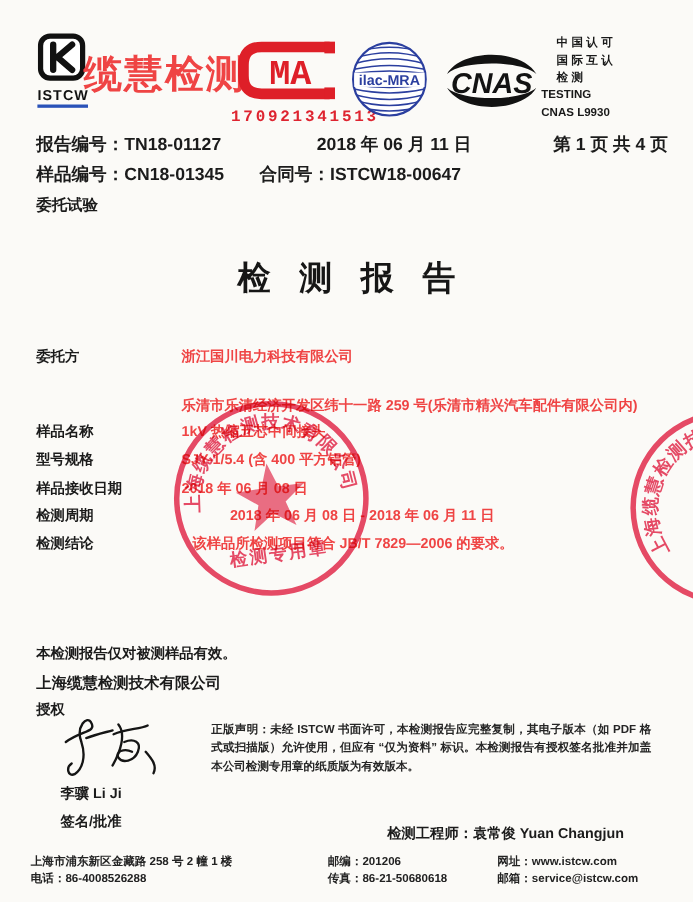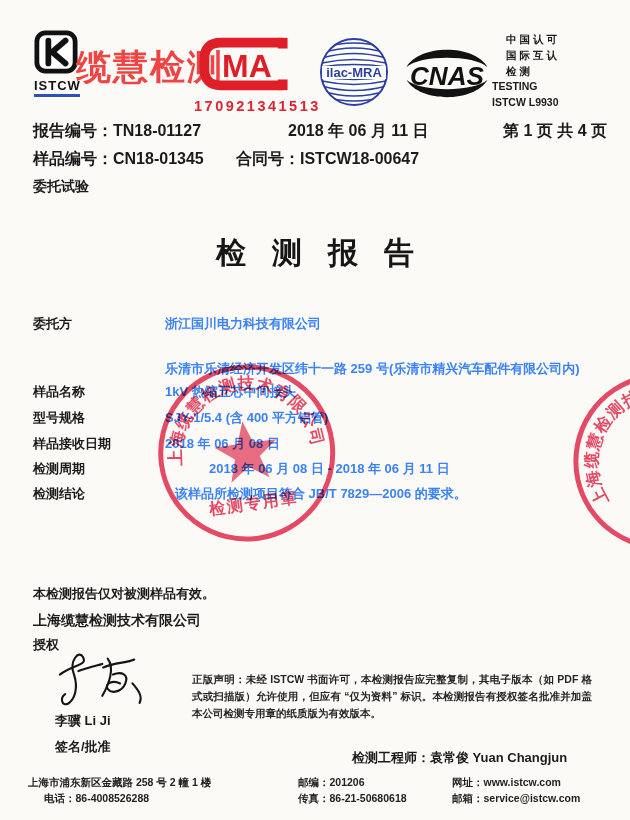--- a/index.html
+++ b/index.html
@@ -21,26 +21,26 @@
 
   
   .meta-text { font-size:16px; font-weight:bold; color:#1b1b1b; }
   .title {
     width:630px; text-align:center; font-size:30px; font-weight:bold;
     letter-spacing:26px; text-indent:26px; color:#161616;
   }
 
   
   .field-label { font-size:13px; font-weight:bold; color:#1b1b1b; }
-  .field-value { font-size:13px; font-weight:bold; color:#3b82f6; }
+  .field-value { font-size:13px; font-weight:bold; color:#ef4444; }
 
   .body-text { font-size:13px; font-weight:bold; color:#1b1b1b; }
   .disclaimer {
     width:400px; font-size:10.5px; font-weight:bold; color:#252525;
-    line-height:1.6; text-align:justify;margin-top:16px;
+    line-height:1.6; text-align:justify;
   }
   .footer-text { font-size:10.5px; font-weight:bold; color:#222; }
 
   
   .stamp { mix-blend-mode:multiply; opacity:.88; }
   .stamp-c { transform:rotate(-8deg); }
   .stamp-r { transform:rotate(-34deg); }
 </style>
 </head>
 <body>
@@ -51,21 +51,21 @@
     <svg width="44" height="44" viewBox="0 0 46 46">
       <rect x="3" y="3" width="40" height="40" rx="9" fill="#ffffff" stroke="#111111" stroke-width="5"></rect>
       <path d="M15 11 V35 M33 11 L19 23 L33 35" fill="none" stroke="#111111" stroke-width="6" stroke-linecap="round" stroke-linejoin="round"></path>
     </svg>
     <div class="istcw-acronym">ISTCW</div>
     <div class="istcw-substrip"></div>
   </div>
 
   <div class="abs brand-cn" style="left:76px; top:44px;">缆慧检测</div>
 
-  <div class="abs" style="left:194px; top:34px; width:100px; text-align:center;">
+  <div class="abs" style="left:210px; top:34px; width:100px; text-align:right;font-family:Liberation Mono, monospace;">
     <svg width="98" height="60" viewBox="0 0 100 62">
       <path d="M90 9 H26 Q9 9 9 26 V36 Q9 53 26 53 H90" fill="none" stroke="#de1f28" stroke-width="10"></path>
       <rect x="85" y="4" width="10" height="11" fill="#de1f28"></rect>
       <rect x="85" y="47" width="10" height="11" fill="#de1f28"></rect>
       <text x="53" y="44" text-anchor="middle" font-size="33" font-weight="bold" fill="#de1f28">MA</text>
     </svg>
     <div class="cma-number">170921341513</div>
   </div>
 
   <div class="abs" style="left:318px; top:36px;">
@@ -99,21 +99,21 @@
       <path d="M6 37 C20 61 76 61 90 37 C76 50 20 50 6 37 Z" fill="#121212"></path>
       <text x="48" y="42" text-anchor="middle" font-size="27" font-weight="bold" font-style="italic" fill="#121212">CNAS</text>
     </svg>
   </div>
 
   <div class="abs accred" style="left:492px; top:32px;">
     <div class="cn">中国认可</div>
     <div class="cn">国际互认</div>
     <div class="cn">检测</div>
     <div>TESTING</div>
-    <div>ISTCW L9930</div>
+    <div>CNAS L9930</div>
   </div>
 
   <div class="abs meta-text" style="left:33px; top:121px;">
     <span>报告编号：</span><span>TN18-01127</span>
   </div>
   <div class="abs meta-text" style="left:288px; top:121px;">2018 年 06 月 11 日</div>
   <div class="abs meta-text" style="left:503px; top:121px;">第 1 页 共 4 页</div>
 
   <div class="abs meta-text" style="left:33px; top:149px;">
     <span>样品编号：</span><span>CN18-01345</span>
@@ -197,21 +197,21 @@
     <span>检测工程师：</span><span>袁常俊  Yuan Changjun</span>
   </div>
 
   <div class="abs footer-text" style="left:28px; top:776px;">上海市浦东新区金藏路 258 号 2 幢 1 楼</div>
   <div class="abs footer-text" style="left:298px; top:776px;">
     <span>邮编：</span><span>201206</span>
   </div>
   <div class="abs footer-text" style="left:452px; top:776px;">
     <span>网址：</span><span>www.istcw.com</span>
   </div>
-  <div class="abs footer-text" style="left:28px; top:792px;margin-left:16px;">
+  <div class="abs footer-text" style="left:28px; top:792px;">
     <span>电话：</span><span>86-4008526288</span>
   </div>
   <div class="abs footer-text" style="left:298px; top:792px;">
     <span>传真：</span><span>86-21-50680618</span>
   </div>
   <div class="abs footer-text" style="left:452px; top:792px;">
     <span>邮箱：</span><span>service@istcw.com</span>
   </div>
 
 </div>

